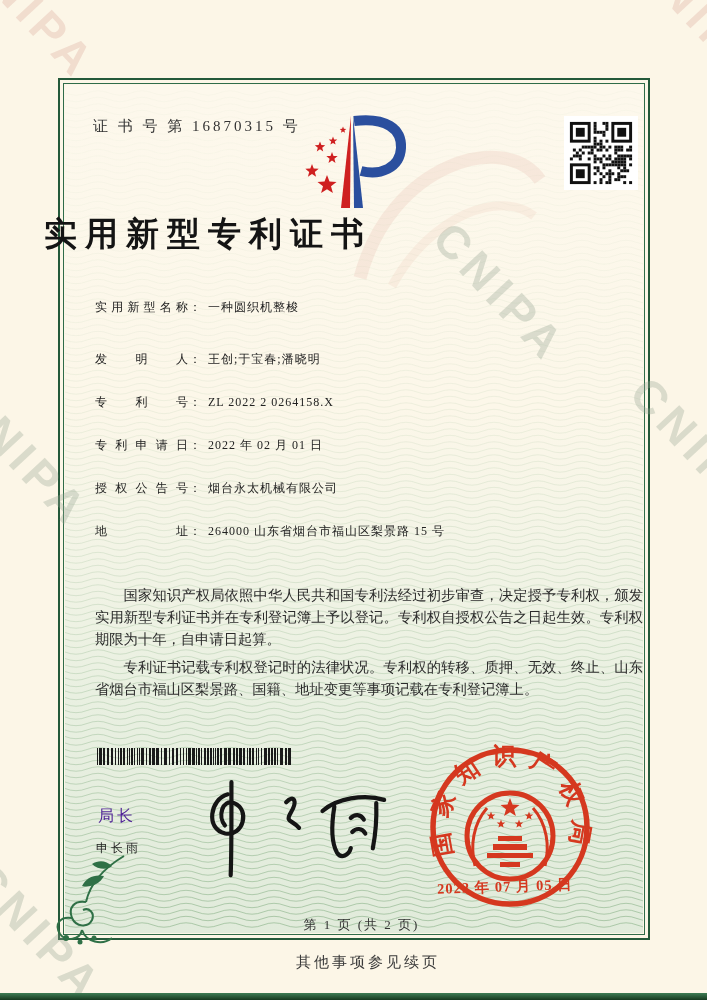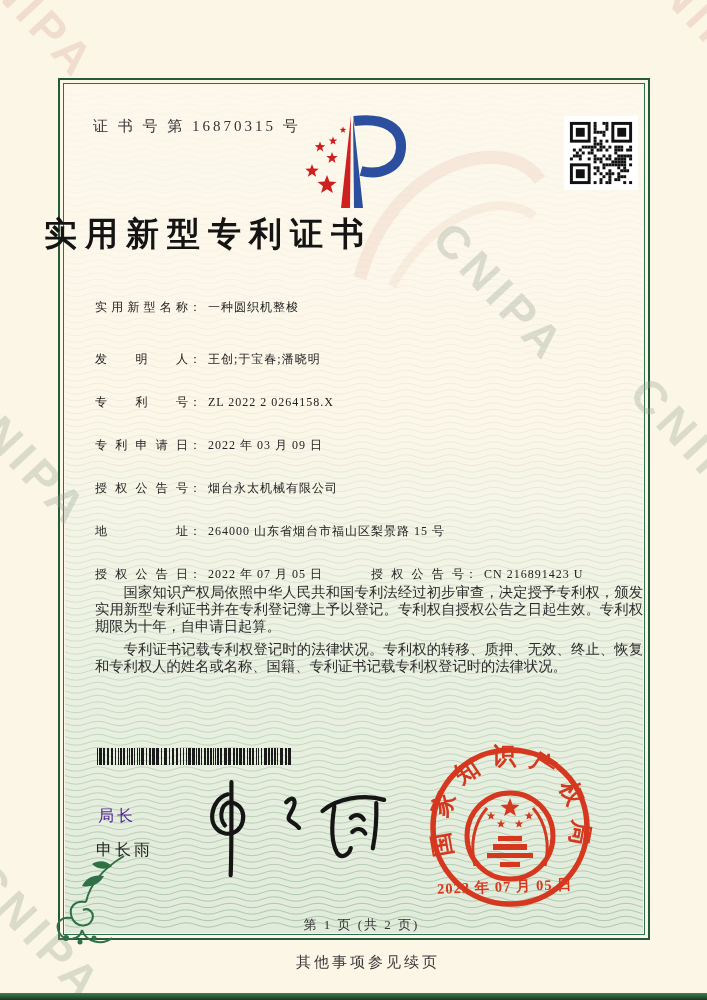--- a/index.html
+++ b/index.html
@@ -33,27 +33,27 @@
   .fields{position:absolute;left:95px;top:296px;width:548px;}
   .field-row{margin-bottom:21px;font-size:12px;line-height:22px;color:#222;white-space:nowrap;}
   .field-row.first{margin-bottom:30px;}
   .flabel{display:inline-block;width:93px;text-align:justify;text-align-last:justify;vertical-align:top;}
   .fcolon{margin-left:1px;}
   .fvalue{margin-left:7px;letter-spacing:1px;}
   .grant-group{display:inline-block;}
   .grant-left{width:273px;}
 
   .paragraphs{position:absolute;left:95px;top:584px;width:548px;font-size:14.3px;
-              line-height:17px;color:#2b2b2b;text-align:justify;}
+              line-height:22px;color:#2b2b2b;text-align:justify;}
   .paragraphs p{margin:0 0 6px 0;text-indent:2em;}
 
   .barcode{position:absolute;left:97px;top:748px;}
 
   .sig-title{position:absolute;left:98px;top:806px;font-size:16px;letter-spacing:3px;color:#4c1d95;}
-  .sig-name{position:absolute;left:96px;top:840px;font-size:16px;letter-spacing:3px;color:#222;}
+  .sig-name{position:absolute;left:96px;top:840px;font-size:12px;letter-spacing:3px;color:#222;}
   .sig-script{position:absolute;left:185px;top:776px;transform:rotate(-2deg);}
 
   .seal{position:absolute;left:427px;top:744px;width:166px;height:166px;z-index:5;}
   .seal-date{position:absolute;left:10px;top:133px;width:156px;font-size:14.5px;font-weight:700;
              color:#d5381f;letter-spacing:1px;transform:rotate(-2deg);white-space:nowrap;}
 
   .flourish{position:absolute;left:46px;top:850px;z-index:4;}
 
   .page-info{position:absolute;left:16px;right:0;top:916px;text-align:center;font-size:13px;
              letter-spacing:2px;color:#333;z-index:4;}
@@ -376,41 +376,33 @@
       <div class="field-row first">
         <span class="flabel">实用新型名称</span><span class="fcolon">：</span><span class="fvalue">一种圆织机整梭</span>
       </div>
       <div class="field-row">
         <span class="flabel">发明人</span><span class="fcolon">：</span><span class="fvalue">王创;于宝春;潘晓明</span>
       </div>
       <div class="field-row">
         <span class="flabel">专利号</span><span class="fcolon">：</span><span class="fvalue">ZL 2022 2 0264158.X</span>
       </div>
       <div class="field-row">
-        <span class="flabel">专利申请日</span><span class="fcolon">：</span><span class="fvalue">2022 年 03 月 09 日</span>
+        <span class="flabel">专利申请日</span><span class="fcolon">：</span><span class="fvalue">2022 年 02 月 01 日</span>
       </div>
       <div class="field-row">
         <span class="flabel">授权公告号</span><span class="fcolon">：</span><span class="fvalue">烟台永太机械有限公司</span>
       </div>
       <div class="field-row">
         <span class="flabel">地址</span><span class="fcolon">：</span><span class="fvalue">264000 山东省烟台市福山区梨景路 15 号</span>
       </div>
-      <div class="field-row">
-        <span class="grant-group grant-left">
-          <span class="flabel">授权公告日</span><span class="fcolon">：</span><span class="fvalue">2022 年 07 月 05 日</span>
-        </span>
-        <span class="grant-group">
-          <span class="flabel">授权公告号</span><span class="fcolon">：</span><span class="fvalue">CN 216891423 U</span>
-        </span>
-      </div>
     </div>
 
     <div class="paragraphs">
       <p>国家知识产权局依照中华人民共和国专利法经过初步审查，决定授予专利权，颁发实用新型专利证书并在专利登记簿上予以登记。专利权自授权公告之日起生效。专利权期限为十年，自申请日起算。</p>
-      <p>专利证书记载专利权登记时的法律状况。专利权的转移、质押、无效、终止、恢复和专利权人的姓名或名称、国籍、专利证书记载专利权登记时的法律状况。</p>
+      <p>专利证书记载专利权登记时的法律状况。专利权的转移、质押、无效、终止、山东省烟台市福山区梨景路、国籍、地址变更等事项记载在专利登记簿上。</p>
     </div>
 
     <svg class="barcode" id="barcode" width="196" height="17">
         <rect x="0" y="0" width="1" height="17" fill="#1a1a1a"></rect>
         <rect x="2" y="0" width="3" height="17" fill="#1a1a1a"></rect>
         <rect x="6" y="0" width="2" height="17" fill="#1a1a1a"></rect>
         <rect x="10" y="0" width="2" height="17" fill="#1a1a1a"></rect>
         <rect x="14" y="0" width="2" height="17" fill="#1a1a1a"></rect>
         <rect x="18" y="0" width="1" height="17" fill="#1a1a1a"></rect>
         <rect x="21" y="0" width="1" height="17" fill="#1a1a1a"></rect>

